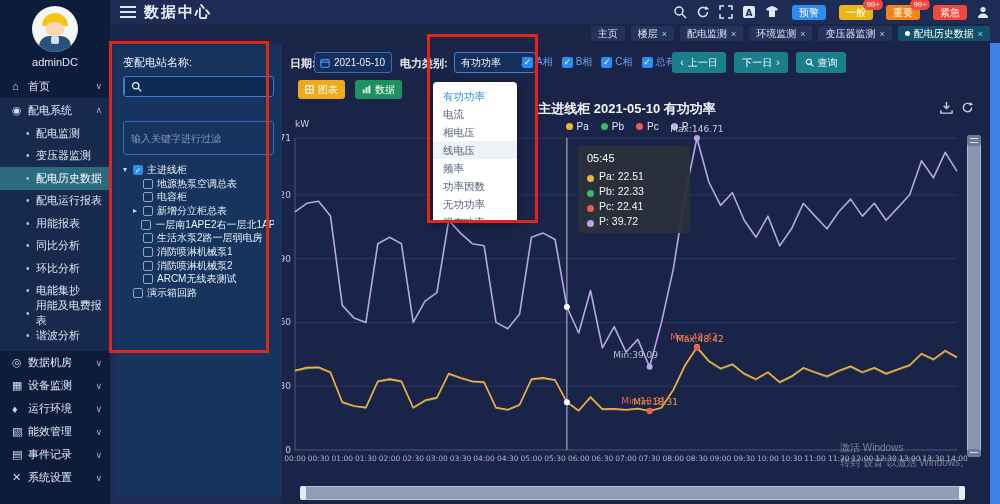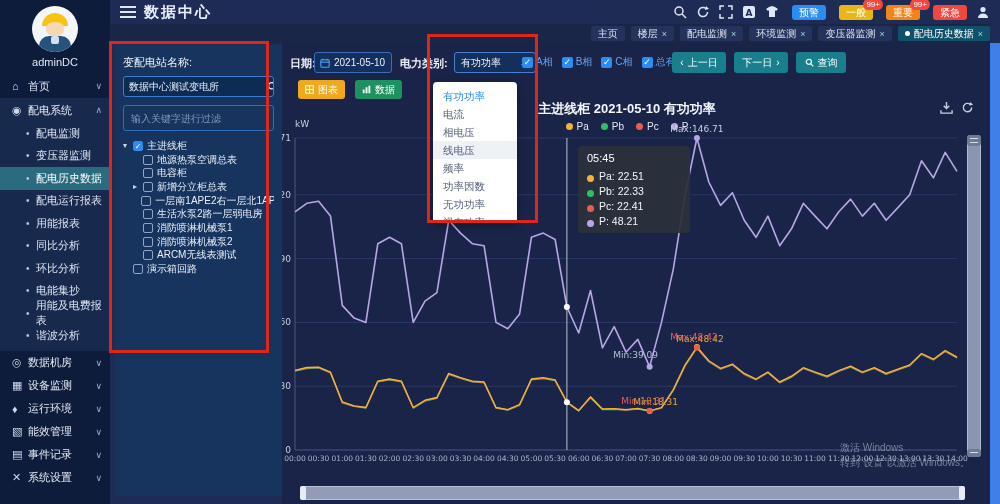--- a/index.html
+++ b/index.html
@@ -41,21 +41,21 @@
   .tab .x { color:#9fd4dc; font-size:9px; }
   .tab.active { background:#11506a; color:#fff; }
   .tab.active .adot { width:5px; height:5px; border-radius:50%; background:#fff; }
 
   
   #treepanel { left:115px; top:45px; width:167px; bottom:8px; background:#16345e; padding:10px 8px 0 8px; z-index:2; }
   #station-label { font-size:11px; color:#eef2fa; margin-bottom:6px; }
   #station-box { display:flex; height:21px; border:1px solid #3f7bd0; border-radius:3px; background:#0d2c54; overflow:hidden; }
   #station-input { flex:1; border:0; background:transparent; color:#e8eefb; font-size:10px; padding:0 5px; outline:none; }
   #station-search { width:24px; border-left:1px solid #3f7bd0; display:flex; align-items:center; justify-content:center; cursor:pointer; }
-  #filter-input { width:100%; height:26px; margin-top:8px; background:transparent; border:1px solid #2d6fbe; border-radius:3px; color:#dfe7f5; font-size:10px; padding:0 7px; outline:none; }
+  #filter-input { width:100%; height:34px; margin-top:24px; background:transparent; border:1px solid #2d6fbe; border-radius:3px; color:#dfe7f5; font-size:10px; padding:0 7px; outline:none; }
   #filter-input::placeholder { color:#8496ba; }
   #tree { margin-top:8px; font-size:10px; color:#eaeffa; }
   .trow { display:flex; align-items:center; height:13.7px; cursor:pointer; white-space:nowrap; }
   .trow .caret { width:10px; font-size:8px; color:#cdd7ea; }
   .trow .sp { width:10px; }
   .cbx { width:10px; height:10px; border:1px solid #8fa5c8; border-radius:2px; margin-right:4px; flex:none; background:transparent; }
   .cbx.on { background:#2d8cf0; border-color:#2d8cf0; color:#fff; font-size:8px; line-height:9px; text-align:center; }
   .trow .tl { overflow:hidden; }
 
   
@@ -269,21 +269,20 @@
     <div class="tab active">
       <span class="adot"></span>
       <span>配电历史数据</span>
       <span class="x">×</span>
     </div>
   </div>
 
 <div id="treepanel" class="abs">
   <div id="station-label">变配电站名称:</div>
   <div id="station-box">
-    <input id="station-input" value="数据中心测试变电所" style="">
     <div id="station-search">
       <svg width="11" height="11" viewBox="0 0 14 14">
           <circle cx="6" cy="6" r="4" fill="none" stroke="#e8eefb" stroke-width="1.6"></circle>
           <line x1="9" y1="9" x2="13" y2="13" stroke="#e8eefb" stroke-width="1.6"></line>
         </svg>
     </div>
   </div>
   <input id="filter-input" placeholder="输入关键字进行过滤" style="">
   <div id="tree">
       <div class="trow">
@@ -504,21 +503,21 @@
         <div class="tt-row">
           <span class="td" style="background: rgb(47, 190, 106);"></span>
           <span>Pb: 22.33</span>
         </div>
         <div class="tt-row">
           <span class="td" style="background: rgb(234, 92, 80);"></span>
           <span>Pc: 22.41</span>
         </div>
         <div class="tt-row">
           <span class="td" style="background: rgb(183, 167, 230);"></span>
-          <span>P: 48.21</span>
+          <span>P: 39.72</span>
         </div>
       </div>
   </div>
 
   <div id="chart-tools" class="abs">
     <svg width="13" height="13" viewBox="0 0 14 14">
         <path d="M7 1v7M4 5l3 3 3-3" fill="none" stroke="#c7cfe2" stroke-width="1.5"></path>
         <path d="M1 10v3h12v-3" fill="none" stroke="#c7cfe2" stroke-width="1.5"></path>
       </svg>
     <svg width="13" height="13" viewBox="0 0 14 14">

